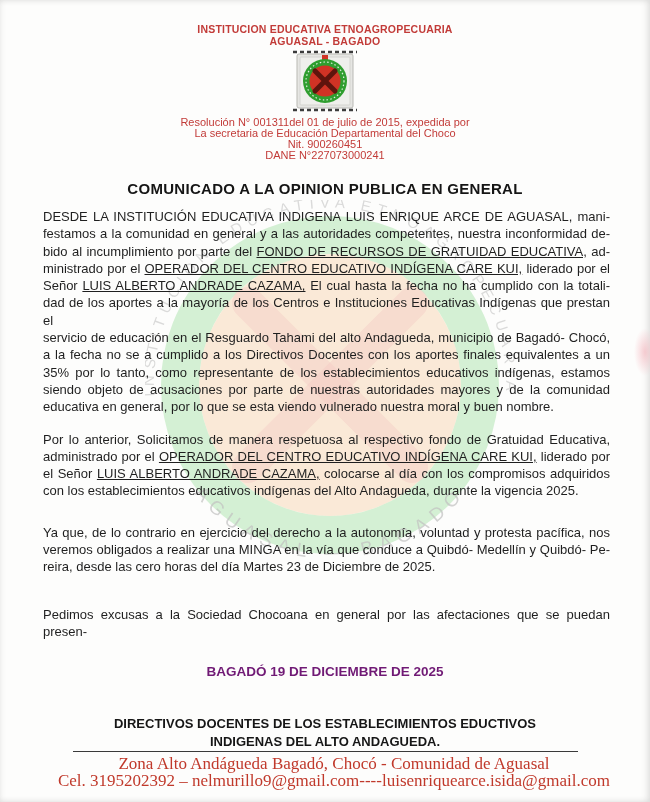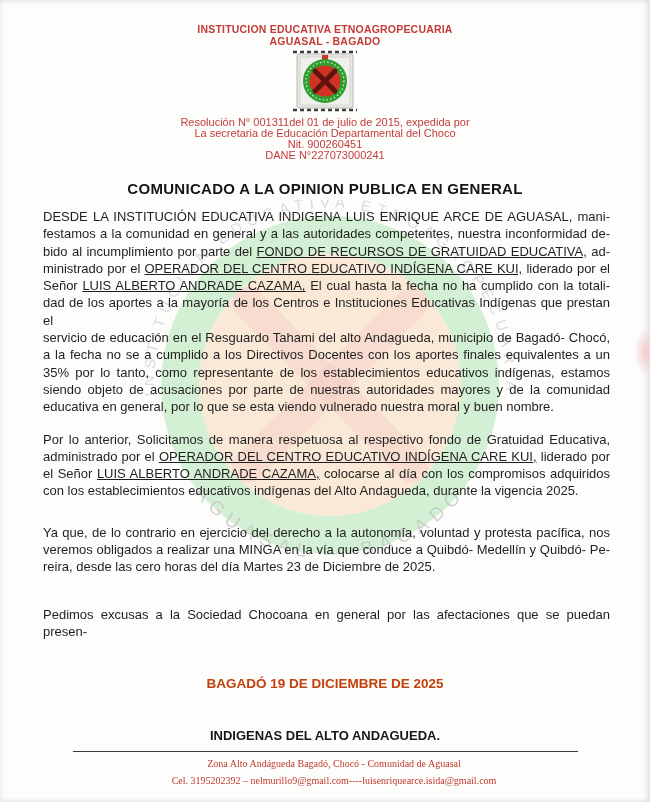--- a/index.html
+++ b/index.html
@@ -30,25 +30,25 @@
     font-size:13px;line-height:17.3px;color:var(--body-text,#1f1f1f);
   }
   .para{margin:0 0 15px 0;}
   .para:nth-child(2){margin-bottom:24px;}
   .para:nth-child(3){margin-bottom:30px;}
   .line{text-align:justify;text-align-last:justify;}
   .line.last{text-align-last:left;}
   .b{font-weight:normal;}
   .u{text-decoration:underline;}
   
-  .date-line{position:relative;z-index:2;margin-top:36px;text-align:center;font-weight:bold;font-size:13.5px;color:#c2410c;}
+  .date-line{position:relative;z-index:2;margin-top:24px;text-align:center;font-weight:bold;font-size:13.5px;color:#701a75;}
   .signature{position:relative;z-index:2;margin-top:36px;text-align:center;font-weight:bold;font-size:13px;line-height:17.5px;color:#161616;}
   
   .doc-footer{position:absolute;z-index:2;left:18px;right:0;bottom:13px;text-align:center;
-    font-family:"Liberation Serif",serif;color:var(--footer-red,#c0392b);font-size:10px;line-height:16.5px;}
+    font-family:"Liberation Serif",serif;color:var(--footer-red,#c0392b);font-size:17px;line-height:16.5px;}
   .footer-rule{width:505px;margin:0 0 4px 55px;border-top:1.6px solid #3a3a3a;}
   
   .watermark{position:absolute;left:145px;top:200px;width:370px;height:370px;z-index:0;opacity:.55;pointer-events:none;}
   .wm-ring{fill:none;stroke:var(--watermark-green,#86d788);stroke-width:38;opacity:.62;}
   .wm-inner{fill:var(--watermark-peach,#f7d0a6);opacity:.78;}
   .wm-cross{stroke:var(--watermark-pink,#eda89b);stroke-width:32;stroke-linecap:round;opacity:.5;}
   .wm-text-top{font-family:"Liberation Sans",sans-serif;font-size:15px;letter-spacing:6px;fill:#8b8b8b;opacity:.55;}
   .wm-text-bottom{font-family:"Liberation Sans",sans-serif;font-size:19px;letter-spacing:7px;fill:#8f8f8f;opacity:.7;}
   
   .lg-frame{fill:#e6e6e3;stroke:#b9b9b4;stroke-width:1;}
@@ -137,20 +137,21 @@
         <div class="line last"><span>reira, desde las cero horas del día Martes 23 de Diciembre de 2025.</span></div>
       </div>
       <div class="para">
         <div class="line"><span>Pedimos excusas a la Sociedad Chocoana en general por las afectaciones que se puedan presen-</span></div>
       </div>
     </main>
 
   <div class="date-line">BAGADÓ 19 DE DICIEMBRE DE 2025</div>
 
   <div class="signature">
+    <div>DIRECTIVOS DOCENTES DE LOS ESTABLECIMIENTOS EDUCTIVOS</div>
     <div>INDIGENAS DEL ALTO ANDAGUEDA.</div>
   </div>
 
   <footer class="doc-footer">
     <div class="footer-rule"></div>
     <div>Zona Alto Andágueda Bagadó, Chocó - Comunidad de Aguasal</div>
     <div>Cel. 3195202392 – nelmurillo9@gmail.com----luisenriquearce.isida@gmail.com</div>
   </footer>
 
   <div class="edge-smudge"></div>

